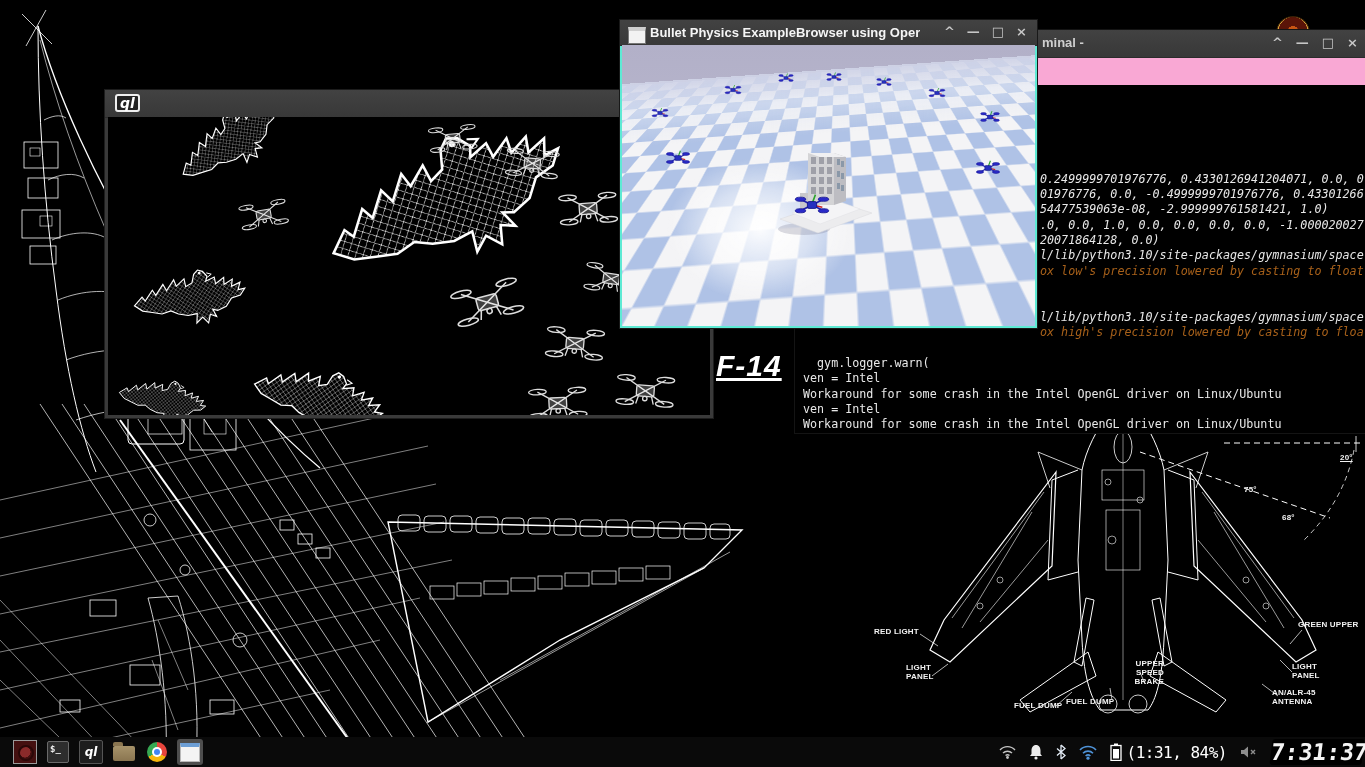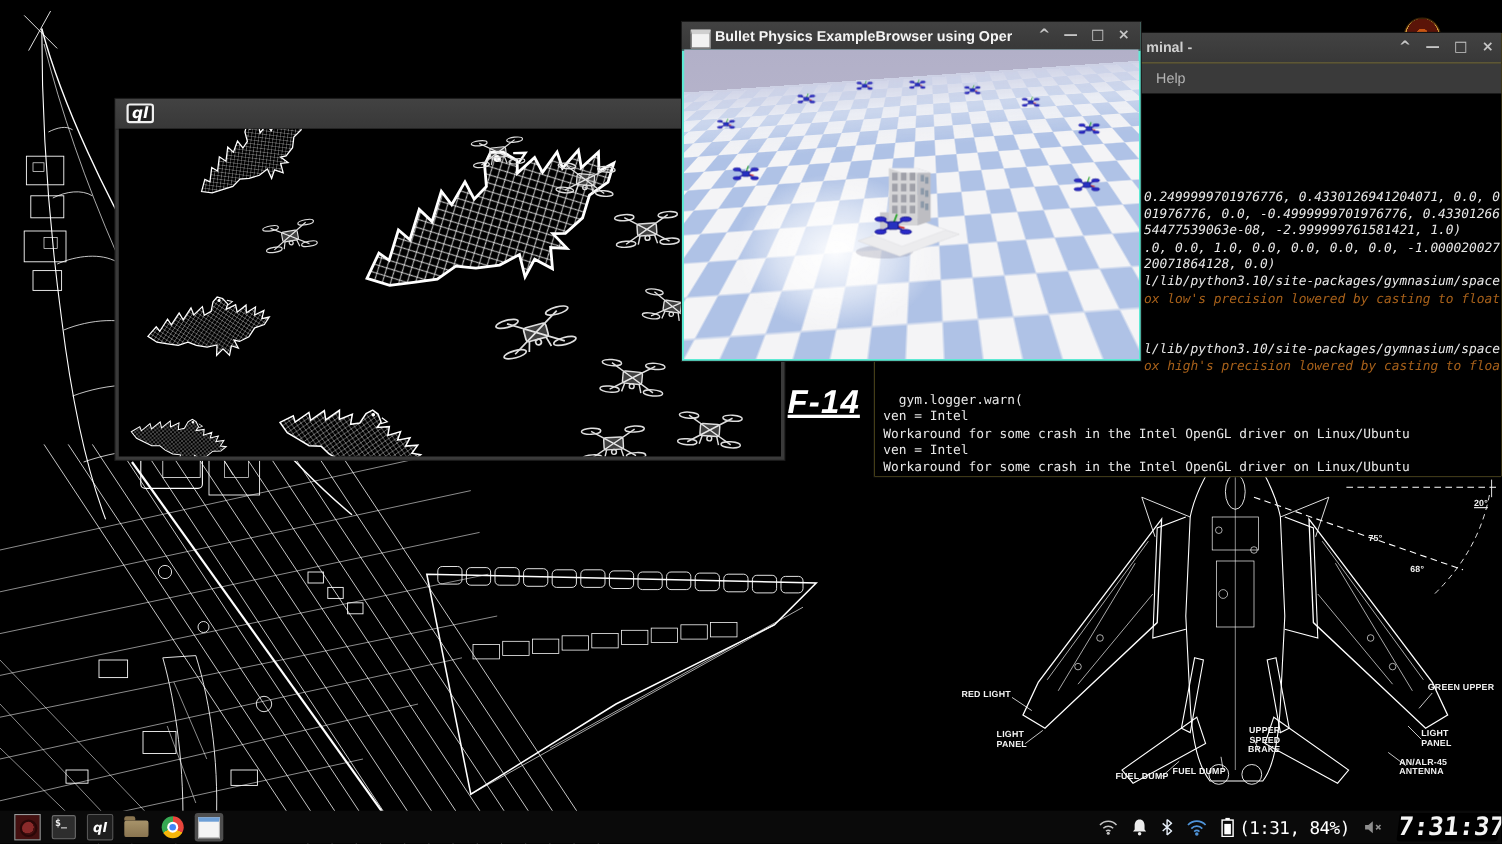--- a/index.html
+++ b/index.html
@@ -49,21 +49,21 @@
   #haze{position:absolute;left:-70px;top:44px;width:600px;height:64px;
     transform:rotate(-4deg);transform-origin:0 0;
     background:linear-gradient(to bottom, rgba(206,210,230,.95) 0%, rgba(226,231,243,.55) 45%, rgba(240,244,250,0) 100%);}
   #glow{position:absolute;left:18px;top:92px;width:240px;height:185px;
     background:radial-gradient(closest-side, rgba(255,255,255,.95), rgba(255,255,255,.5) 45%, rgba(255,255,255,0) 78%);}
   #building-svg{position:absolute;left:150px;top:96px;}
   #sim-svg{position:absolute;left:0;top:0;}
 
   
   #terminal-window{position:absolute;left:795px;top:30px;width:571px;height:403px;z-index:20;
-    background:#fde047;box-shadow:0 0 0 1px #141414;}
+    background:#f9a8d4;box-shadow:0 0 0 1px #141414;}
   #term-title{position:absolute;left:247px;top:5px;color:#cfcfcf;font:bold 13px "Liberation Sans",sans-serif;}
   #term-menubar{position:relative;height:27px;background:#3a3a3a;border-bottom:1px solid #2e2e2e;}
   #term-help{position:absolute;left:256px;top:5px;color:#b4b4b4;font:13px "Liberation Sans",sans-serif;}
   #term-body{position:absolute;left:0;right:0;top:55px;bottom:0;background:#000;
     padding:56px 0 0 8px;overflow:hidden;
     font:11.7px "DejaVu Sans Mono",monospace;line-height:15.35px;color:#e8e8e8;white-space:pre;}
   .tline{height:15.35px;}
   .tline.clip{padding-left:237px;font-style:italic;}
   .tline.orange{color:#a8611a;}
 
@@ -269,23 +269,20 @@
   <div id="terminal-window">
     <div class="titlebar">
       <span id="term-title">minal -</span>
       <div class="win-controls">
         <span>^</span>
         <span>—</span>
         <span>□</span>
         <span>×</span>
       </div>
     </div>
-    <div id="term-menubar">
-      <span id="term-help">Help</span>
-    </div>
     <div id="term-body">
       <div id="term-lines"><div class="tline clip">0.2499999701976776, 0.4330126941204071, 0.0, 0</div><div class="tline clip">01976776, 0.0, -0.4999999701976776, 0.43301266</div><div class="tline clip">54477539063e-08, -2.999999761581421, 1.0)</div><div class="tline clip">.0, 0.0, 1.0, 0.0, 0.0, 0.0, 0.0, -1.000020027</div><div class="tline clip">20071864128, 0.0)</div><div class="tline clip">l/lib/python3.10/site-packages/gymnasium/space</div><div class="tline clip orange">ox low's precision lowered by casting to float</div><div class="tline clip"></div><div class="tline clip"></div><div class="tline clip">l/lib/python3.10/site-packages/gymnasium/space</div><div class="tline clip orange">ox high's precision lowered by casting to floa</div><div class="tline clip"></div><div class="tline">  gym.logger.warn(</div><div class="tline">ven = Intel</div><div class="tline">Workaround for some crash in the Intel OpenGL driver on Linux/Ubuntu</div><div class="tline">ven = Intel</div><div class="tline">Workaround for some crash in the Intel OpenGL driver on Linux/Ubuntu</div><div class="tline">[INFO] Loaded Defended Asset: BUILDIN</div></div>
     </div>
   </div>
 
   <div id="bullet-window">
     <div class="titlebar" style="height:25px;">
       <span class="bp-appicon"></span>
       <span id="bullet-title">Bullet Physics ExampleBrowser using Oper</span>
       <div class="win-controls" style="top:3px;right:10px;gap:12px;">

